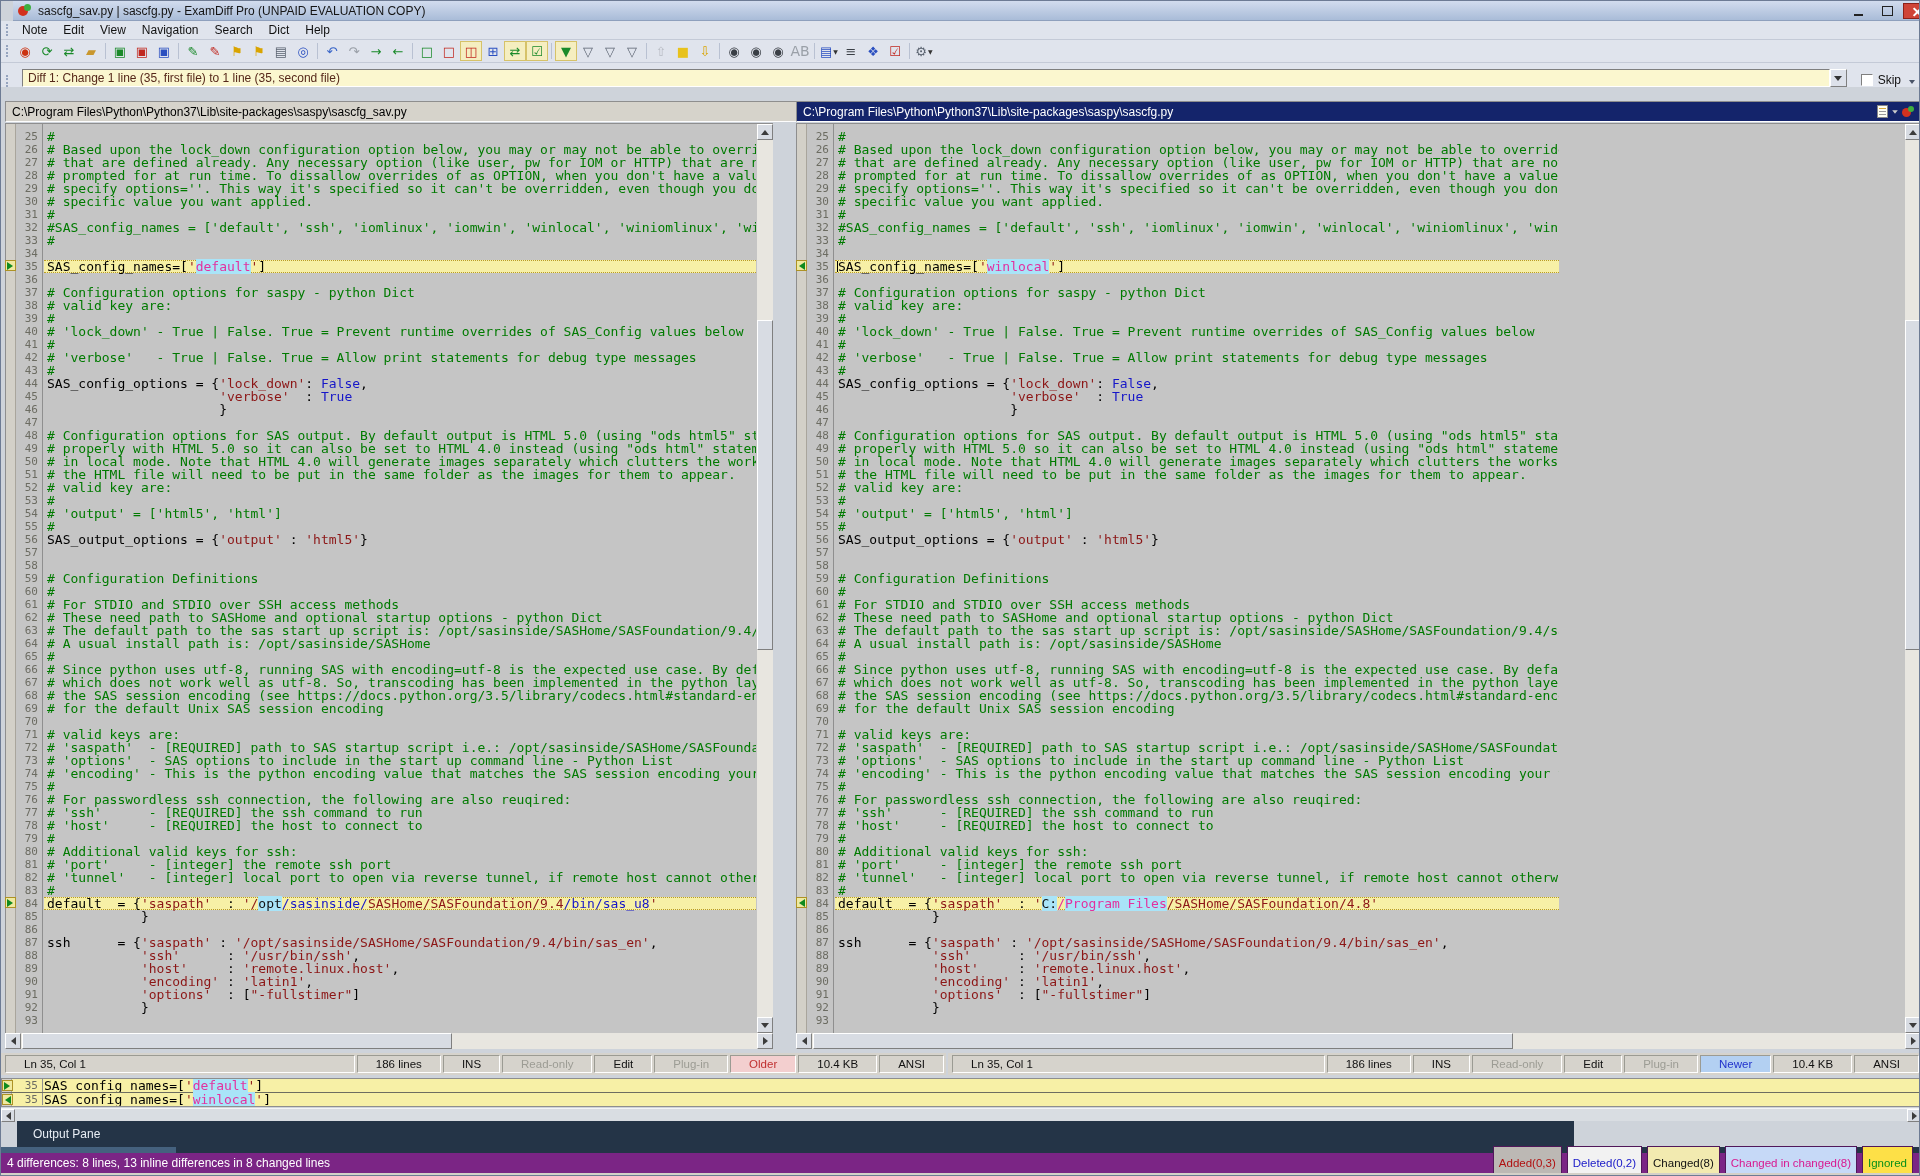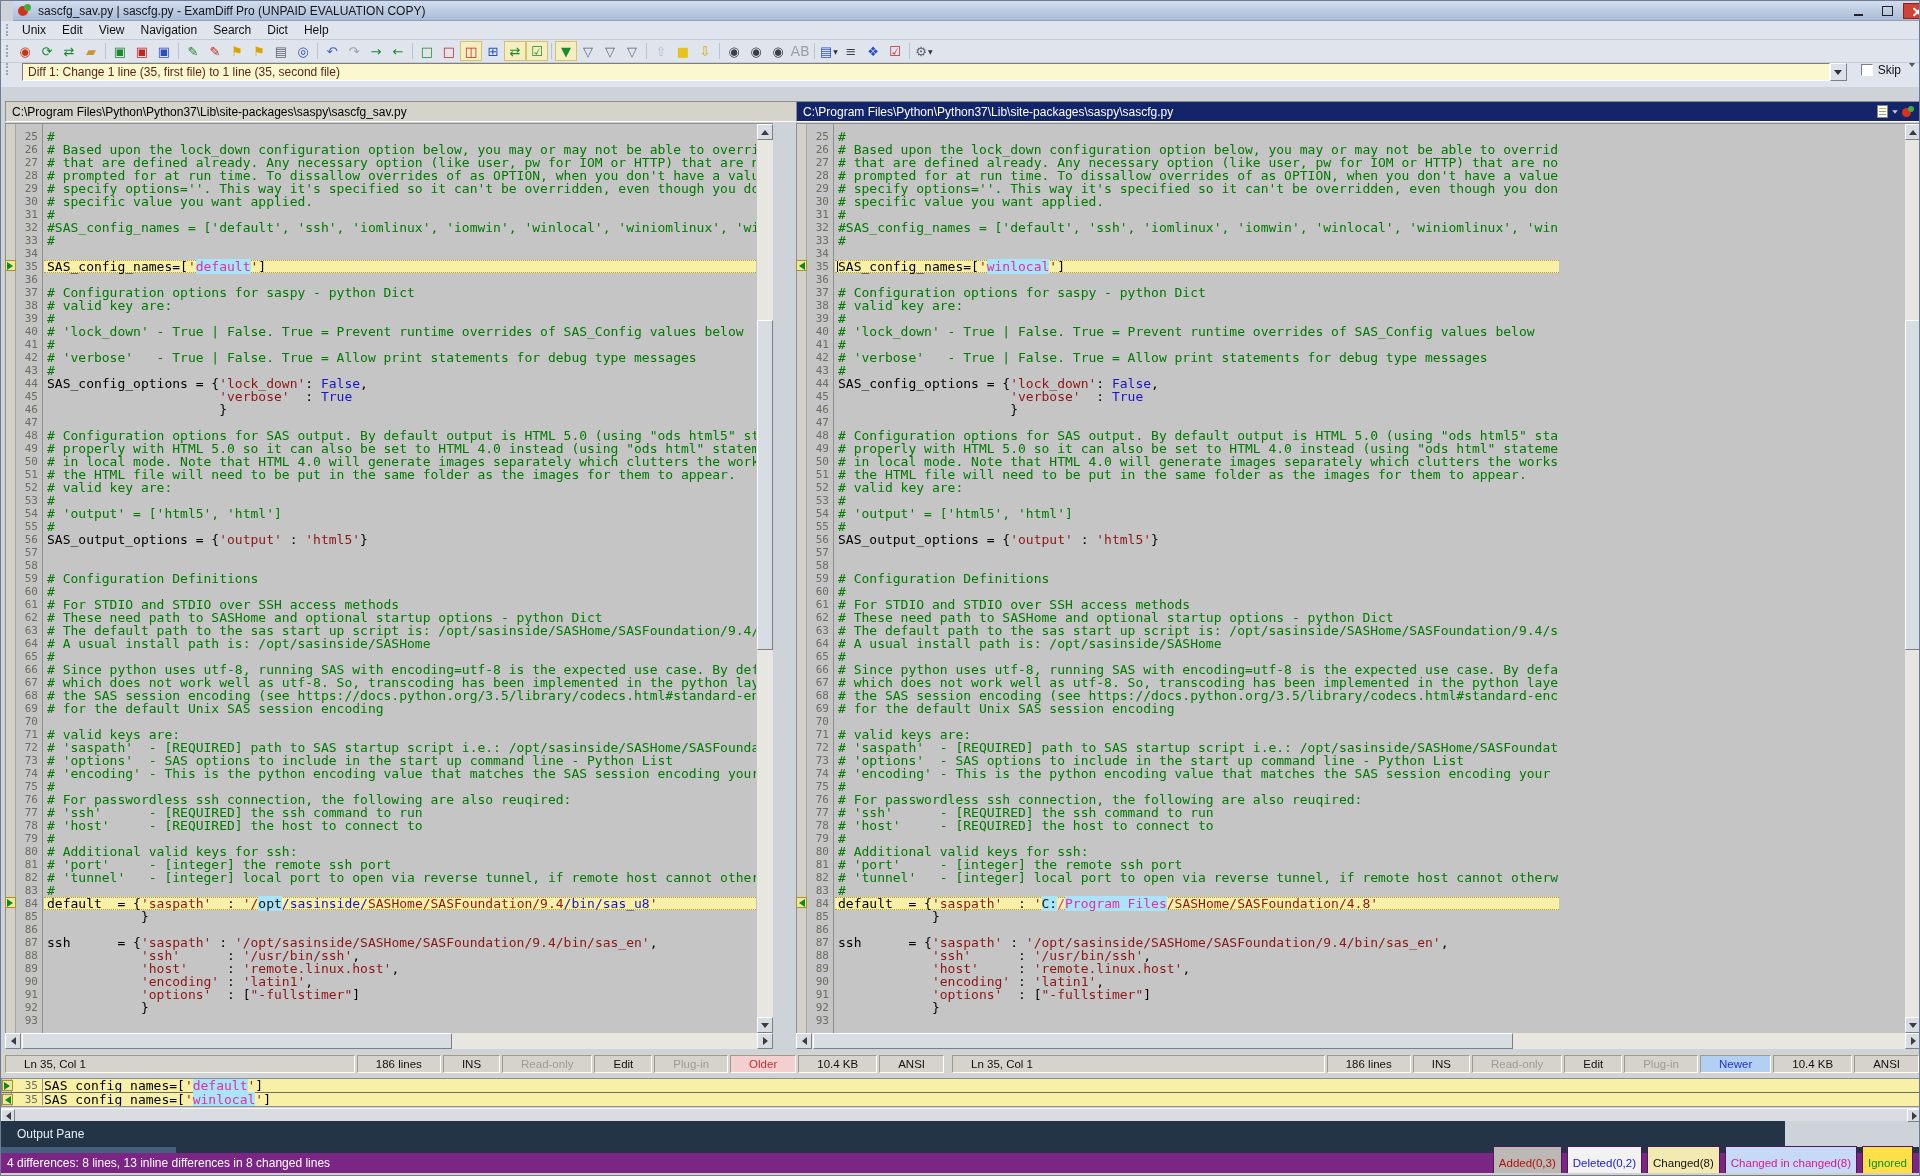--- a/index.html
+++ b/index.html
@@ -21,21 +21,21 @@
 .menubar{position:absolute;left:0;top:20px;width:1920px;height:19px;background:#e0e4ed;border-bottom:1px solid #c4cad7;display:flex;align-items:center;font-size:12px;color:#111}
 .grip{width:3px;height:12px;border-left:2px dotted #96a4be;margin:0 5px;flex:none}
 .menu-item{padding:1px 8px 2px 8px}
 .toolbar{position:absolute;left:0;top:39px;width:1920px;height:23px;background:#e0e4ed;border-bottom:1px solid #c4cad7;display:flex;align-items:center}
 .tb{width:22px;height:20px;display:flex;align-items:center;justify-content:center;font-size:13px;border:1px solid transparent;font-family:"DejaVu Sans",sans-serif;flex:none}
 .tb.active{background:#f5eec0;border:1px solid #d6c269}
 .tb .caret{font-size:6px;margin-left:1px;color:#333}
 .tb.txt{font-size:14px;font-weight:normal}
 .tbsep{width:1px;height:16px;background:#b9c1d2;margin:0 3px;flex:none}
 
-.diffbar{position:absolute;left:0;top:62px;width:1920px;height:24px;background:#e0e4ed;display:flex;align-items:flex-start}
+.diffbar{position:absolute;left:0;top:62px;width:1920px;height:24px;background:#e0e4ed;display:flex;align-items:flex-end}
 .diff-combo{flex:1;height:18px;margin-left:8px;background:#fbf7cf;border:1px solid;border-color:#7f7f7f #ffffff #ffffff #7f7f7f;display:flex;align-items:center;font-size:12px;color:#56281a;padding:0 5px;white-space:nowrap;overflow:hidden}
 .combo-btn{width:17px;height:18px;background:#dde1ea;border:1px solid;border-color:#fff #7f7f7f #7f7f7f #fff;display:flex;align-items:center;justify-content:center;flex:none}
 .tri-dn{width:0;height:0;border:4px solid transparent;border-top:5px solid #333;margin-top:4px}
 .skipwrap{display:flex;align-items:center;gap:5px;margin:0 8px 0 14px}
 .checkbox{width:12px;height:12px;background:#fff;border:1px solid;border-color:#7f7f7f #fff #fff #7f7f7f}
 .skiplabel{font-size:12px;color:#111}
 .mini-caret{width:0;height:0;border:3px solid transparent;border-top:4px solid #4a5468;margin-right:6px}
 
 .fileheader{position:absolute;top:100px;height:21px;display:flex;align-items:center;font-size:12px;padding:0 6px;border:1px solid;border-color:#8e8e8e #fdfdfd #fdfdfd #8e8e8e;white-space:nowrap;overflow:hidden}
 #hdr-left{left:4px;width:896px;background:#d6d3cb;color:#000}
@@ -88,21 +88,21 @@
 .bottomdiff{position:absolute;left:0;top:1077px;width:1920px;height:29px;background:#f7f0a6;border:1px solid #8e8e8e;overflow:hidden}
 .bd-marker{position:absolute;left:0;top:0;bottom:0;width:10px;background:#d3d0c8;border-right:1px solid #a9a59c}
 .brow{position:relative;height:13px;line-height:13px;white-space:pre;font-family:"DejaVu Sans Mono",monospace;font-size:13px;padding-left:42px}
 .brow + .brow{border-top:1px solid #6d6d60}
 .bnum{position:absolute;left:12px;width:24px;text-align:right;font-size:11px;color:#6c6c62}
 .bsep{position:absolute;left:40px;top:0;bottom:0;width:1px;background:#8f8f8f}
 .bmark{position:absolute;left:0;top:1px;width:11px;height:11px;background:#efe9a0;border:1px solid #ad9225;display:flex;align-items:center;justify-content:center}
 
 .midscroll{position:absolute;left:0;top:1107px;width:1920px;height:13px;background:#d9dde2;border-top:1px solid #f4f4f4}
 .ms-btn{position:absolute;top:0;width:14px;height:13px;background:#d8dce3;border:1px solid;border-color:#fff #7f7f7f #7f7f7f #fff;display:flex;align-items:center;justify-content:center}
-.outputbar{position:absolute;left:0;top:1120px;width:1784px;height:26px;background:#243447;color:#e9eef5;font-size:12px;display:flex;align-items:center;padding-left:16px}
+.outputbar{position:absolute;left:16px;top:1120px;width:1557px;height:26px;background:#243447;color:#e9eef5;font-size:12px;display:flex;align-items:center;padding-left:16px}
 .outputtab{position:absolute;left:0;top:1146px;width:1920px;height:6px;background:#243447}
 .outputtab .seg{position:absolute;left:0;top:0;width:175px;height:6px;background:#45617e}
 .summary{position:absolute;left:0;top:1152px;width:1920px;height:20px;background:#7b2585;color:#fff;font-size:12px;display:flex;align-items:center;padding:0 6px}
 .badges{margin-left:auto;display:flex;gap:5px;padding-right:2px}
 .badge{height:32px;display:flex;align-items:center;padding:16px 5px;font-size:11.5px;border:1px solid #51175a;white-space:nowrap}
 .bottomstrip{position:absolute;left:0;top:1172px;width:1920px;height:4px;background:#d4d0c8}
 </style>
 </head>
 <body>
 
@@ -114,21 +114,21 @@
   <span>sascfg_sav.py  |  sascfg.py - ExamDiff Pro (UNPAID EVALUATION COPY)</span>
   <span class="winbtns">
     <span class="winbtn wb-min"></span>
     <span class="winbtn wb-max"></span>
     <span class="winbtn wb-close"></span>
   </span>
 </div>
 
 <div class="menubar">
   <span class="grip"></span>
-  <span id="menu-items"><span class="menu-item">Unix</span><span class="menu-item">Edit</span><span class="menu-item">View</span><span class="menu-item">Navigation</span><span class="menu-item">Search</span><span class="menu-item">Dict</span><span class="menu-item">Help</span></span>
+  <span id="menu-items"><span class="menu-item">Note</span><span class="menu-item">Edit</span><span class="menu-item">View</span><span class="menu-item">Navigation</span><span class="menu-item">Search</span><span class="menu-item">Dict</span><span class="menu-item">Help</span></span>
 </div>
 
 <div class="toolbar">
   <span class="grip"></span>
   <span id="toolbar-items" style="display:flex;align-items:center">
       <span class="tb">
         <span style="color: rgb(204, 51, 17);">◉</span>
       </span>
       <span class="tb">
         <span style="color: rgb(26, 138, 42);">⟳</span>

